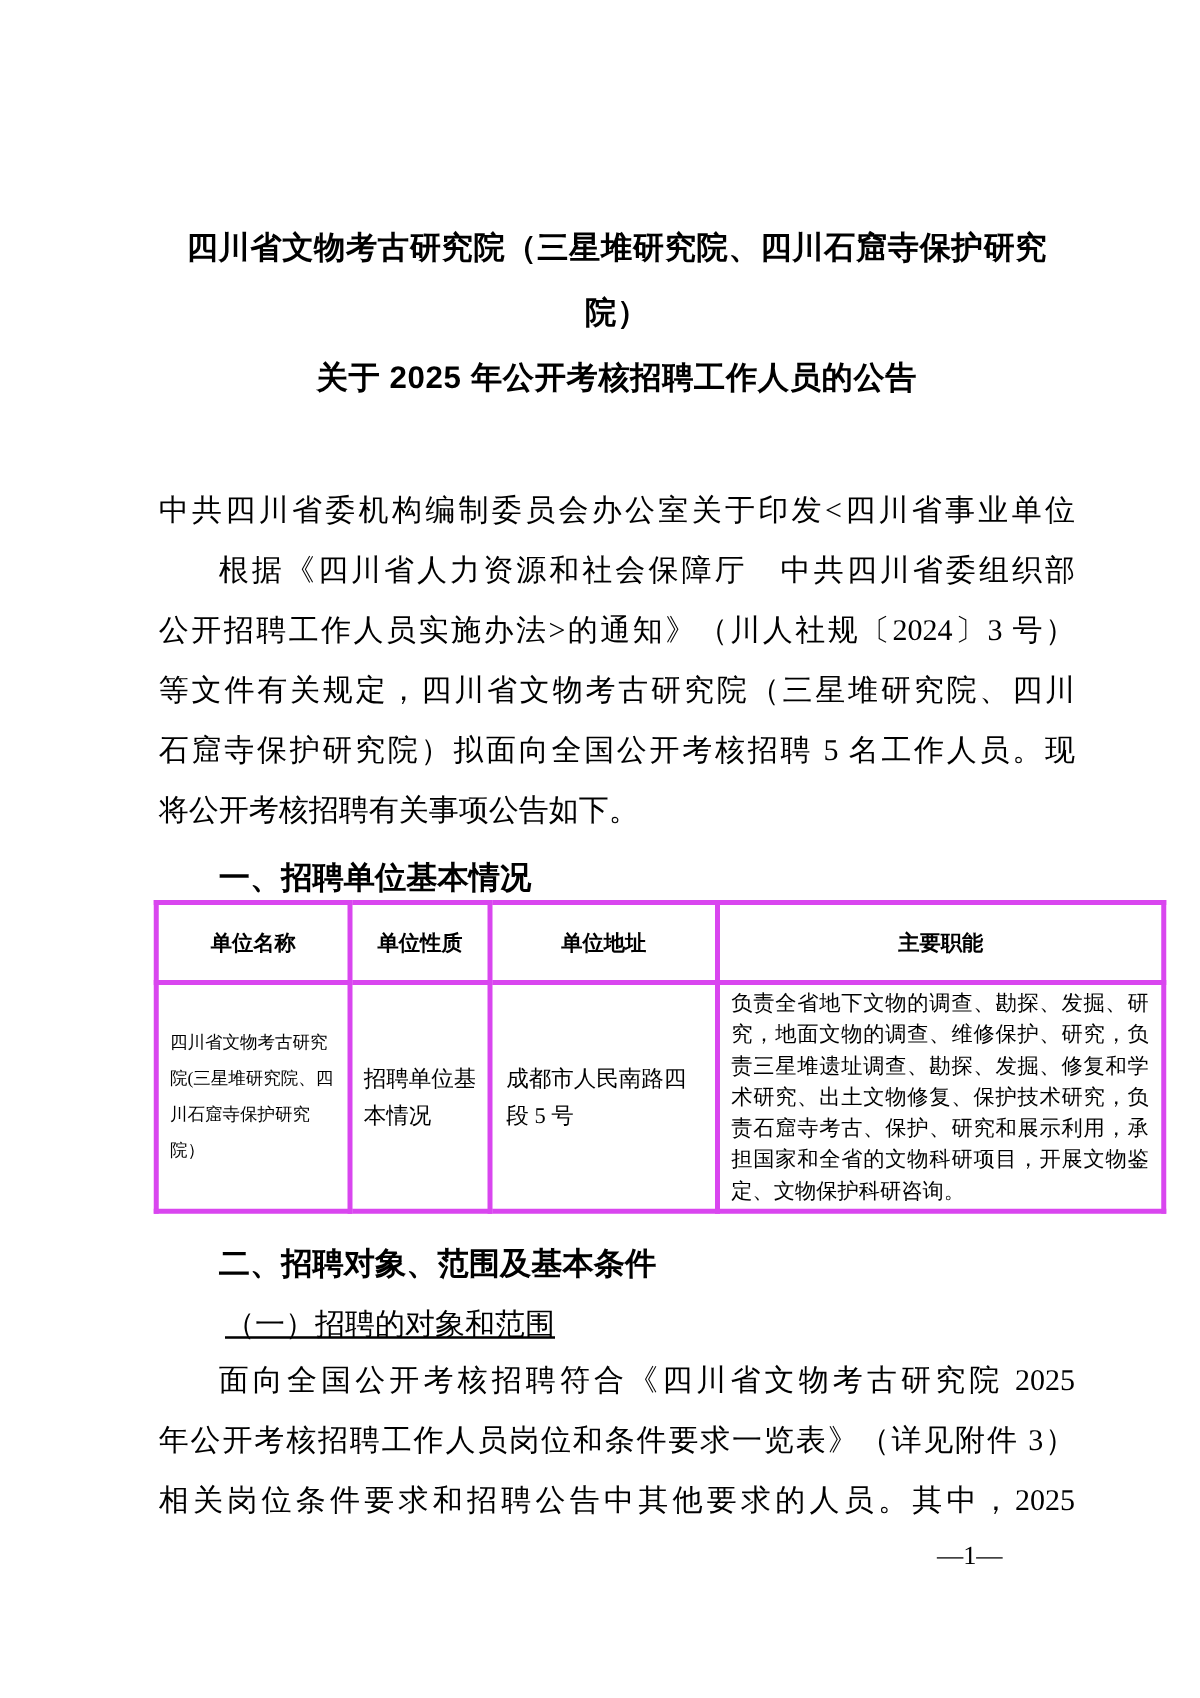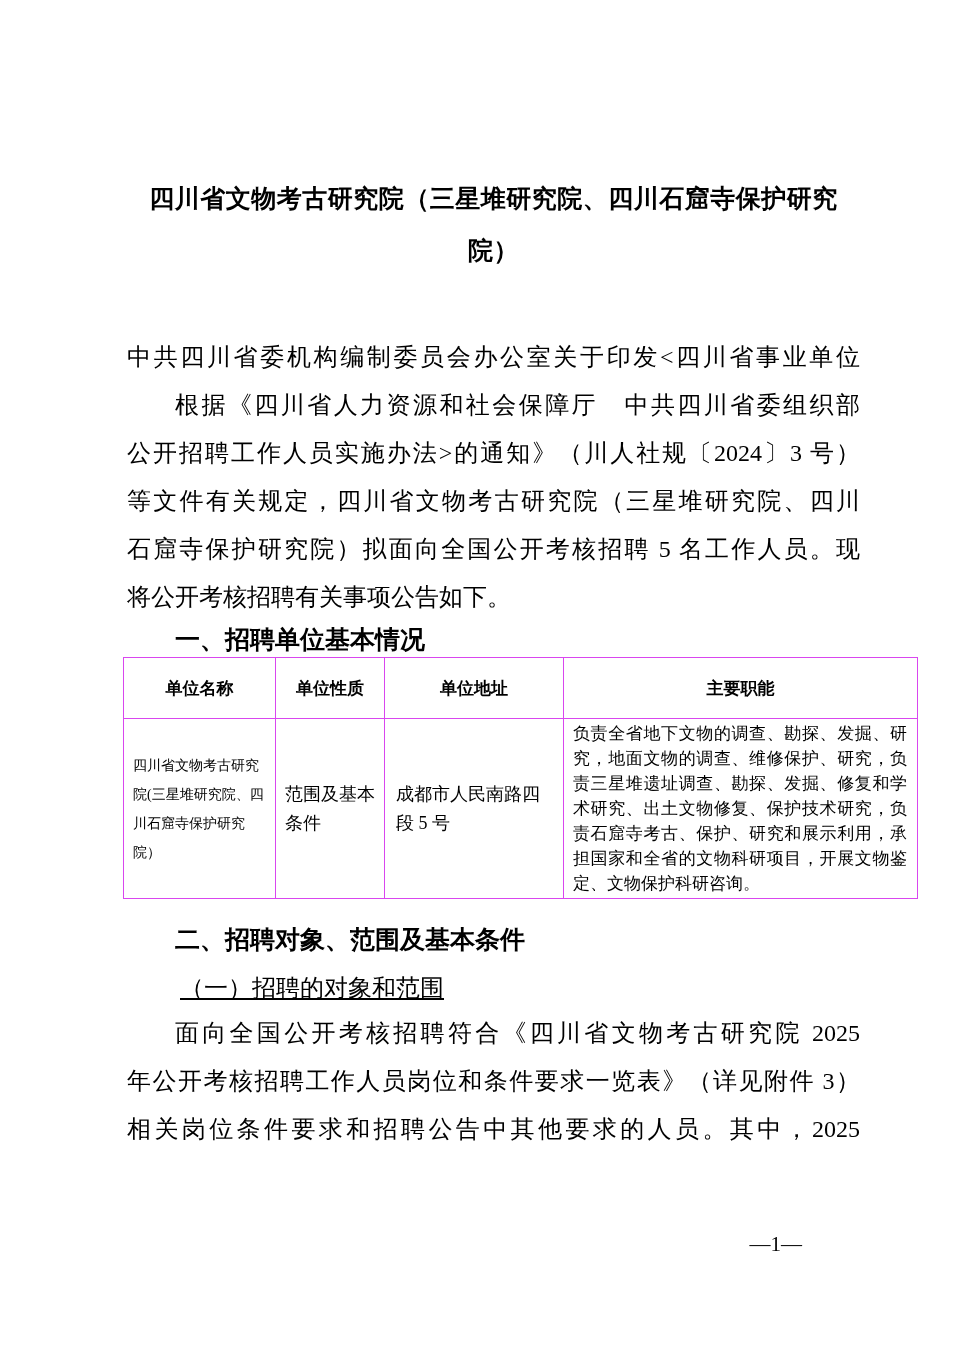--- a/index.html
+++ b/index.html
@@ -49,41 +49,41 @@
   }
   .line.indent { text-indent: 48px; }
   
   .h-bold {
     font-family: "Liberation Sans", sans-serif;
     font-weight: bold;
     font-size: 25px;
     line-height: 36px;
     margin-left: 48px;
   }
-  .h1-sec { }
+  .h1-sec { margin-top: 11px; }
   .h2-sec { margin-top: 22px; }
   .h-sub {
     font-size: 24px;
     line-height: 36px;
     margin-left: 53px;
     margin-top: 13px;
     font-weight: normal;
     text-decoration: underline;
   }
   
   table.unit-table {
     border-collapse: collapse;
     table-layout: fixed;
     width: 758px;
     margin-left: -4px;
     margin-top: 0;
   }
   table.unit-table th,
   table.unit-table td {
-    border: 1px solid #d946ef;
+    border: 4px solid #d946ef;
     vertical-align: middle;
     overflow: hidden;
   }
   table.unit-table th {
     height: 60px;
     font-size: 17px;
     font-weight: bold;
     text-align: center;
     padding: 0 4px;
   }
@@ -123,20 +123,21 @@
   }
 </style>
 </head>
 <body>
 
 <div class="page">
   <div class="content">
 
     <div class="title-block">
       <div class="title-line">四川省文物考古研究院（三星堆研究院、四川石窟寺保护研究院）</div>
+      <div class="title-line">关于 2025 年公开考核招聘工作人员的公告</div>
     </div>
 
     <div class="para para1">
       <div class="line fill">中共四川省委机构编制委员会办公室关于印发&lt;四川省事业单位</div>
       <div class="line indent fill">根据《四川省人力资源和社会保障厅　中共四川省委组织部</div>
       <div class="line fill">公开招聘工作人员实施办法&gt;的通知》（川人社规〔2024〕3 号）</div>
       <div class="line fill">等文件有关规定，四川省文物考古研究院（三星堆研究院、四川</div>
       <div class="line fill">石窟寺保护研究院）拟面向全国公开考核招聘 5 名工作人员。现</div>
       <div class="line">将公开考核招聘有关事项公告如下。</div>
     </div>
@@ -148,21 +149,21 @@
         <tr>
           <th style="width:143px;">单位名称</th>
           <th style="width:100px;">单位性质</th>
           <th style="width:170px;">单位地址</th>
           <th style="width:345px;">主要职能</th>
         </tr>
       </thead>
       <tbody>
         <tr>
           <td class="cell-name">四川省文物考古研究院(三星堆研究院、四川石窟寺保护研究院）</td>
-          <td class="cell-nature">范围及基本条件</td>
+          <td class="cell-nature">招聘单位基本情况</td>
           <td class="cell-address">成都市人民南路四段 5 号</td>
           <td class="cell-functions">负责全省地下文物的调查、勘探、发掘、研究，地面文物的调查、维修保护、研究，负责三星堆遗址调查、勘探、发掘、修复和学术研究、出土文物修复、保护技术研究，负责石窟寺考古、保护、研究和展示利用，承担国家和全省的文物科研项目，开展文物鉴定、文物保护科研咨询。</td>
         </tr>
       </tbody>
     </table>
 
     <div class="h-bold h2-sec">二、招聘对象、范围及基本条件</div>
 
     <div class="h-sub">（一）招聘的对象和范围</div>
 

